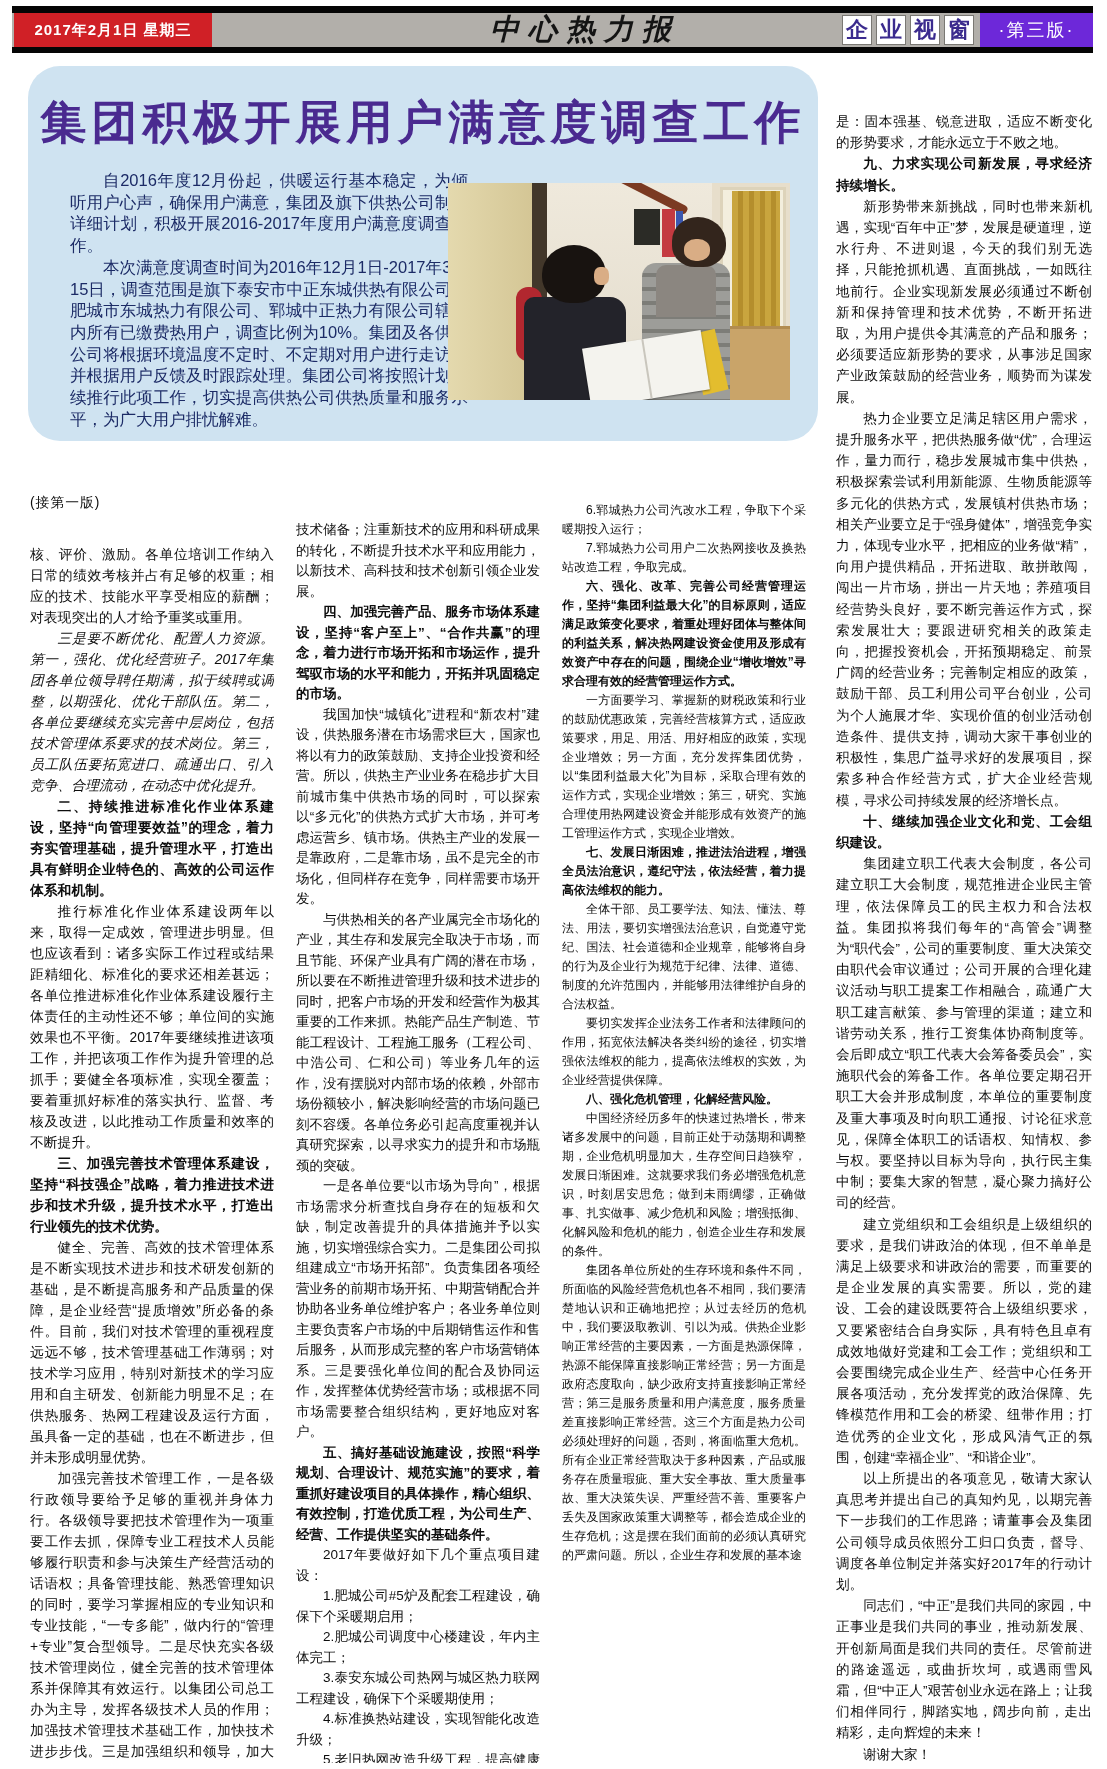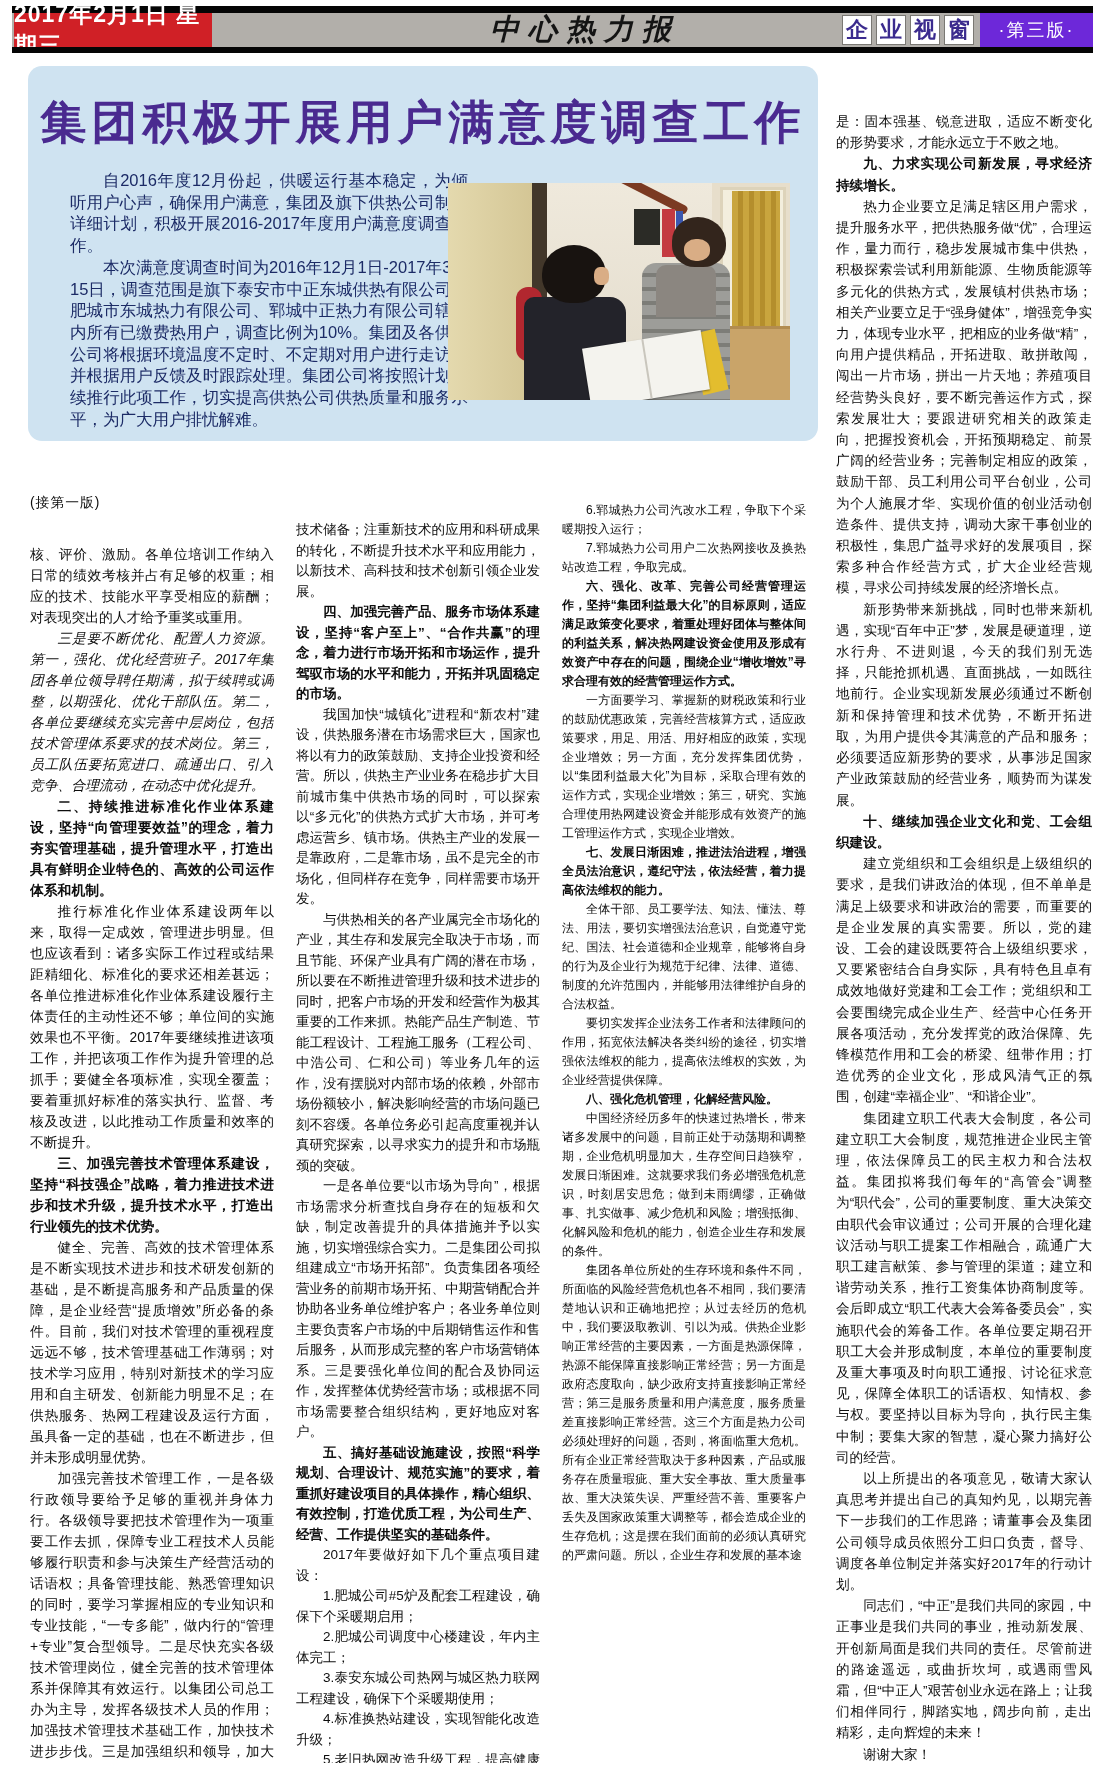--- a/index.html
+++ b/index.html
@@ -10,21 +10,21 @@
   }
   .page { position:absolute; inset:0; background:#fff; }
 
   
   .rule-top    { position:absolute; left:12px; right:14px; top:6px;  height:7px; background:#050505; }
   .header-bar  { position:absolute; left:12px; right:14px; top:13px; height:34px; background:#b2afaa; }
   .rule-bottom { position:absolute; left:12px; right:14px; top:47px; height:6px; background:#050505; }
 
   .date-box {
     position:absolute; left:14px; top:13px; width:198px; height:34px;
-    background:#d02026; color:#fff; font-size:23px; font-weight:bold;
+    background:#d02026; color:#fff; font-size:15px; font-weight:bold;
     display:flex; align-items:center; justify-content:center; letter-spacing:1px;
   }
   .masthead {
     position:absolute; left:440px; top:11px; width:290px; height:38px;
     display:flex; align-items:center; justify-content:center;
     font-family:Liberation Serif, serif; font-weight:bold; font-style:italic;
     font-size:29px; letter-spacing:9px; color:#141414; white-space:nowrap;
   }
   .section-box {
     position:absolute; left:842px; top:15px; height:30px;
@@ -37,21 +37,21 @@
   }
   .page-box {
     position:absolute; left:980px; top:13px; width:113px; height:34px;
     background:#6d28d9; color:#fff; font-size:18px; letter-spacing:2px;
     display:flex; align-items:center; justify-content:center; white-space:nowrap;
   }
 
   
   .featured {
     position:absolute; left:28px; top:66px; width:790px; height:375px;
-    background:#cfe3f1; border-radius:14px;
+    background:#cfe3f1; border-radius:32px;
   }
   .featured-title {
     position:absolute; left:0; right:0; top:26px; text-align:center;
     font-family:"Liberation Serif", serif; font-weight:bold;
     font-size:46px; letter-spacing:5px; color:#4a2a90; white-space:nowrap;
   }
   .featured-text {
     position:absolute; left:18px; top:104px; width:398px; height:258px;
     font-size:16.5px; line-height:21.7px; color:#1c2b66; text-align:justify;
     overflow:hidden;
@@ -192,23 +192,23 @@
       <p class="b">七、发展日渐困难，推进法治进程，增强全员法治意识，遵纪守法，依法经营，着力提高依法维权的能力。</p>
       <p>全体干部、员工要学法、知法、懂法、尊法、用法，要切实增强法治意识，自觉遵守党纪、国法、社会道德和企业规章，能够将自身的行为及企业行为规范于纪律、法律、道德、制度的允许范围内，并能够用法律维护自身的合法权益。</p>
       <p>要切实发挥企业法务工作者和法律顾问的作用，拓宽依法解决各类纠纷的途径，切实增强依法维权的能力，提高依法维权的实效，为企业经营提供保障。</p>
       <p class="b">八、强化危机管理，化解经营风险。</p>
       <p>中国经济经历多年的快速过热增长，带来诸多发展中的问题，目前正处于动荡期和调整期，企业危机明显加大，生存空间日趋狭窄，发展日渐困难。这就要求我们务必增强危机意识，时刻居安思危；做到未雨绸缪，正确做事、扎实做事、减少危机和风险；增强抵御、化解风险和危机的能力，创造企业生存和发展的条件。</p>
       <p>集团各单位所处的生存环境和条件不同，所面临的风险经营危机也各不相同，我们要清楚地认识和正确地把控；从过去经历的危机中，我们要汲取教训、引以为戒。供热企业影响正常经营的主要因素，一方面是热源保障，热源不能保障直接影响正常经营；另一方面是政府态度取向，缺少政府支持直接影响正常经营；第三是服务质量和用户满意度，服务质量差直接影响正常经营。这三个方面是热力公司必须处理好的问题，否则，将面临重大危机。所有企业正常经营取决于多种因素，产品或服务存在质量瑕疵、重大安全事故、重大质量事故、重大决策失误、严重经营不善、重要客户丢失及国家政策重大调整等，都会造成企业的生存危机；这是摆在我们面前的必须认真研究的严肃问题。所以，企业生存和发展的基本途</p>
     </div>
   <div class="col" id="col4">
       <p class="cont">是：固本强基、锐意进取，适应不断变化的形势要求，才能永远立于不败之地。</p>
       <p class="b">九、力求实现公司新发展，寻求经济持续增长。</p>
+      <p>新形势带来新挑战，同时也带来新机遇，实现“百年中正”梦，发展是硬道理，逆水行舟、不进则退，今天的我们别无选择，只能抢抓机遇、直面挑战，一如既往地前行。企业实现新发展必须通过不断创新和保持管理和技术优势，不断开拓进取，为用户提供令其满意的产品和服务；必须要适应新形势的要求，从事涉足国家产业政策鼓励的经营业务，顺势而为谋发展。</p>
       <p>热力企业要立足满足辖区用户需求，提升服务水平，把供热服务做“优”，合理运作，量力而行，稳步发展城市集中供热，积极探索尝试利用新能源、生物质能源等多元化的供热方式，发展镇村供热市场；相关产业要立足于“强身健体”，增强竞争实力，体现专业水平，把相应的业务做“精”，向用户提供精品，开拓进取、敢拼敢闯，闯出一片市场，拼出一片天地；养殖项目经营势头良好，要不断完善运作方式，探索发展壮大；要跟进研究相关的政策走向，把握投资机会，开拓预期稳定、前景广阔的经营业务；完善制定相应的政策，鼓励干部、员工利用公司平台创业，公司为个人施展才华、实现价值的创业活动创造条件、提供支持，调动大家干事创业的积极性，集思广益寻求好的发展项目，探索多种合作经营方式，扩大企业经营规模，寻求公司持续发展的经济增长点。</p>
-      <p>新形势带来新挑战，同时也带来新机遇，实现“百年中正”梦，发展是硬道理，逆水行舟、不进则退，今天的我们别无选择，只能抢抓机遇、直面挑战，一如既往地前行。企业实现新发展必须通过不断创新和保持管理和技术优势，不断开拓进取，为用户提供令其满意的产品和服务；必须要适应新形势的要求，从事涉足国家产业政策鼓励的经营业务，顺势而为谋发展。</p>
       <p class="b">十、继续加强企业文化和党、工会组织建设。</p>
+      <p>集团建立职工代表大会制度，各公司建立职工大会制度，规范推进企业民主管理，依法保障员工的民主权力和合法权益。集团拟将我们每年的“高管会”调整为“职代会”，公司的重要制度、重大决策交由职代会审议通过；公司开展的合理化建议活动与职工提案工作相融合，疏通广大职工建言献策、参与管理的渠道；建立和谐劳动关系，推行工资集体协商制度等。会后即成立“职工代表大会筹备委员会”，实施职代会的筹备工作。各单位要定期召开职工大会并形成制度，本单位的重要制度及重大事项及时向职工通报、讨论征求意见，保障全体职工的话语权、知情权、参与权。要坚持以目标为导向，执行民主集中制；要集大家的智慧，凝心聚力搞好公司的经营。</p>
       <p>建立党组织和工会组织是上级组织的要求，是我们讲政治的体现，但不单单是满足上级要求和讲政治的需要，而重要的是企业发展的真实需要。所以，党的建设、工会的建设既要符合上级组织要求，又要紧密结合自身实际，具有特色且卓有成效地做好党建和工会工作；党组织和工会要围绕完成企业生产、经营中心任务开展各项活动，充分发挥党的政治保障、先锋模范作用和工会的桥梁、纽带作用；打造优秀的企业文化，形成风清气正的氛围，创建“幸福企业”、“和谐企业”。</p>
-      <p>集团建立职工代表大会制度，各公司建立职工大会制度，规范推进企业民主管理，依法保障员工的民主权力和合法权益。集团拟将我们每年的“高管会”调整为“职代会”，公司的重要制度、重大决策交由职代会审议通过；公司开展的合理化建议活动与职工提案工作相融合，疏通广大职工建言献策、参与管理的渠道；建立和谐劳动关系，推行工资集体协商制度等。会后即成立“职工代表大会筹备委员会”，实施职代会的筹备工作。各单位要定期召开职工大会并形成制度，本单位的重要制度及重大事项及时向职工通报、讨论征求意见，保障全体职工的话语权、知情权、参与权。要坚持以目标为导向，执行民主集中制；要集大家的智慧，凝心聚力搞好公司的经营。</p>
       <p>以上所提出的各项意见，敬请大家认真思考并提出自己的真知灼见，以期完善下一步我们的工作思路；请董事会及集团公司领导成员依照分工归口负责，督导、调度各单位制定并落实好2017年的行动计划。</p>
       <p>同志们，“中正”是我们共同的家园，中正事业是我们共同的事业，推动新发展、开创新局面是我们共同的责任。尽管前进的路途遥远，或曲折坎坷，或遇雨雪风霜，但“中正人”艰苦创业永远在路上；让我们相伴同行，脚踏实地，阔步向前，走出精彩，走向辉煌的未来！</p>
       <p>谢谢大家！</p>
     </div>
 
 </div>
 
 </body></html>

